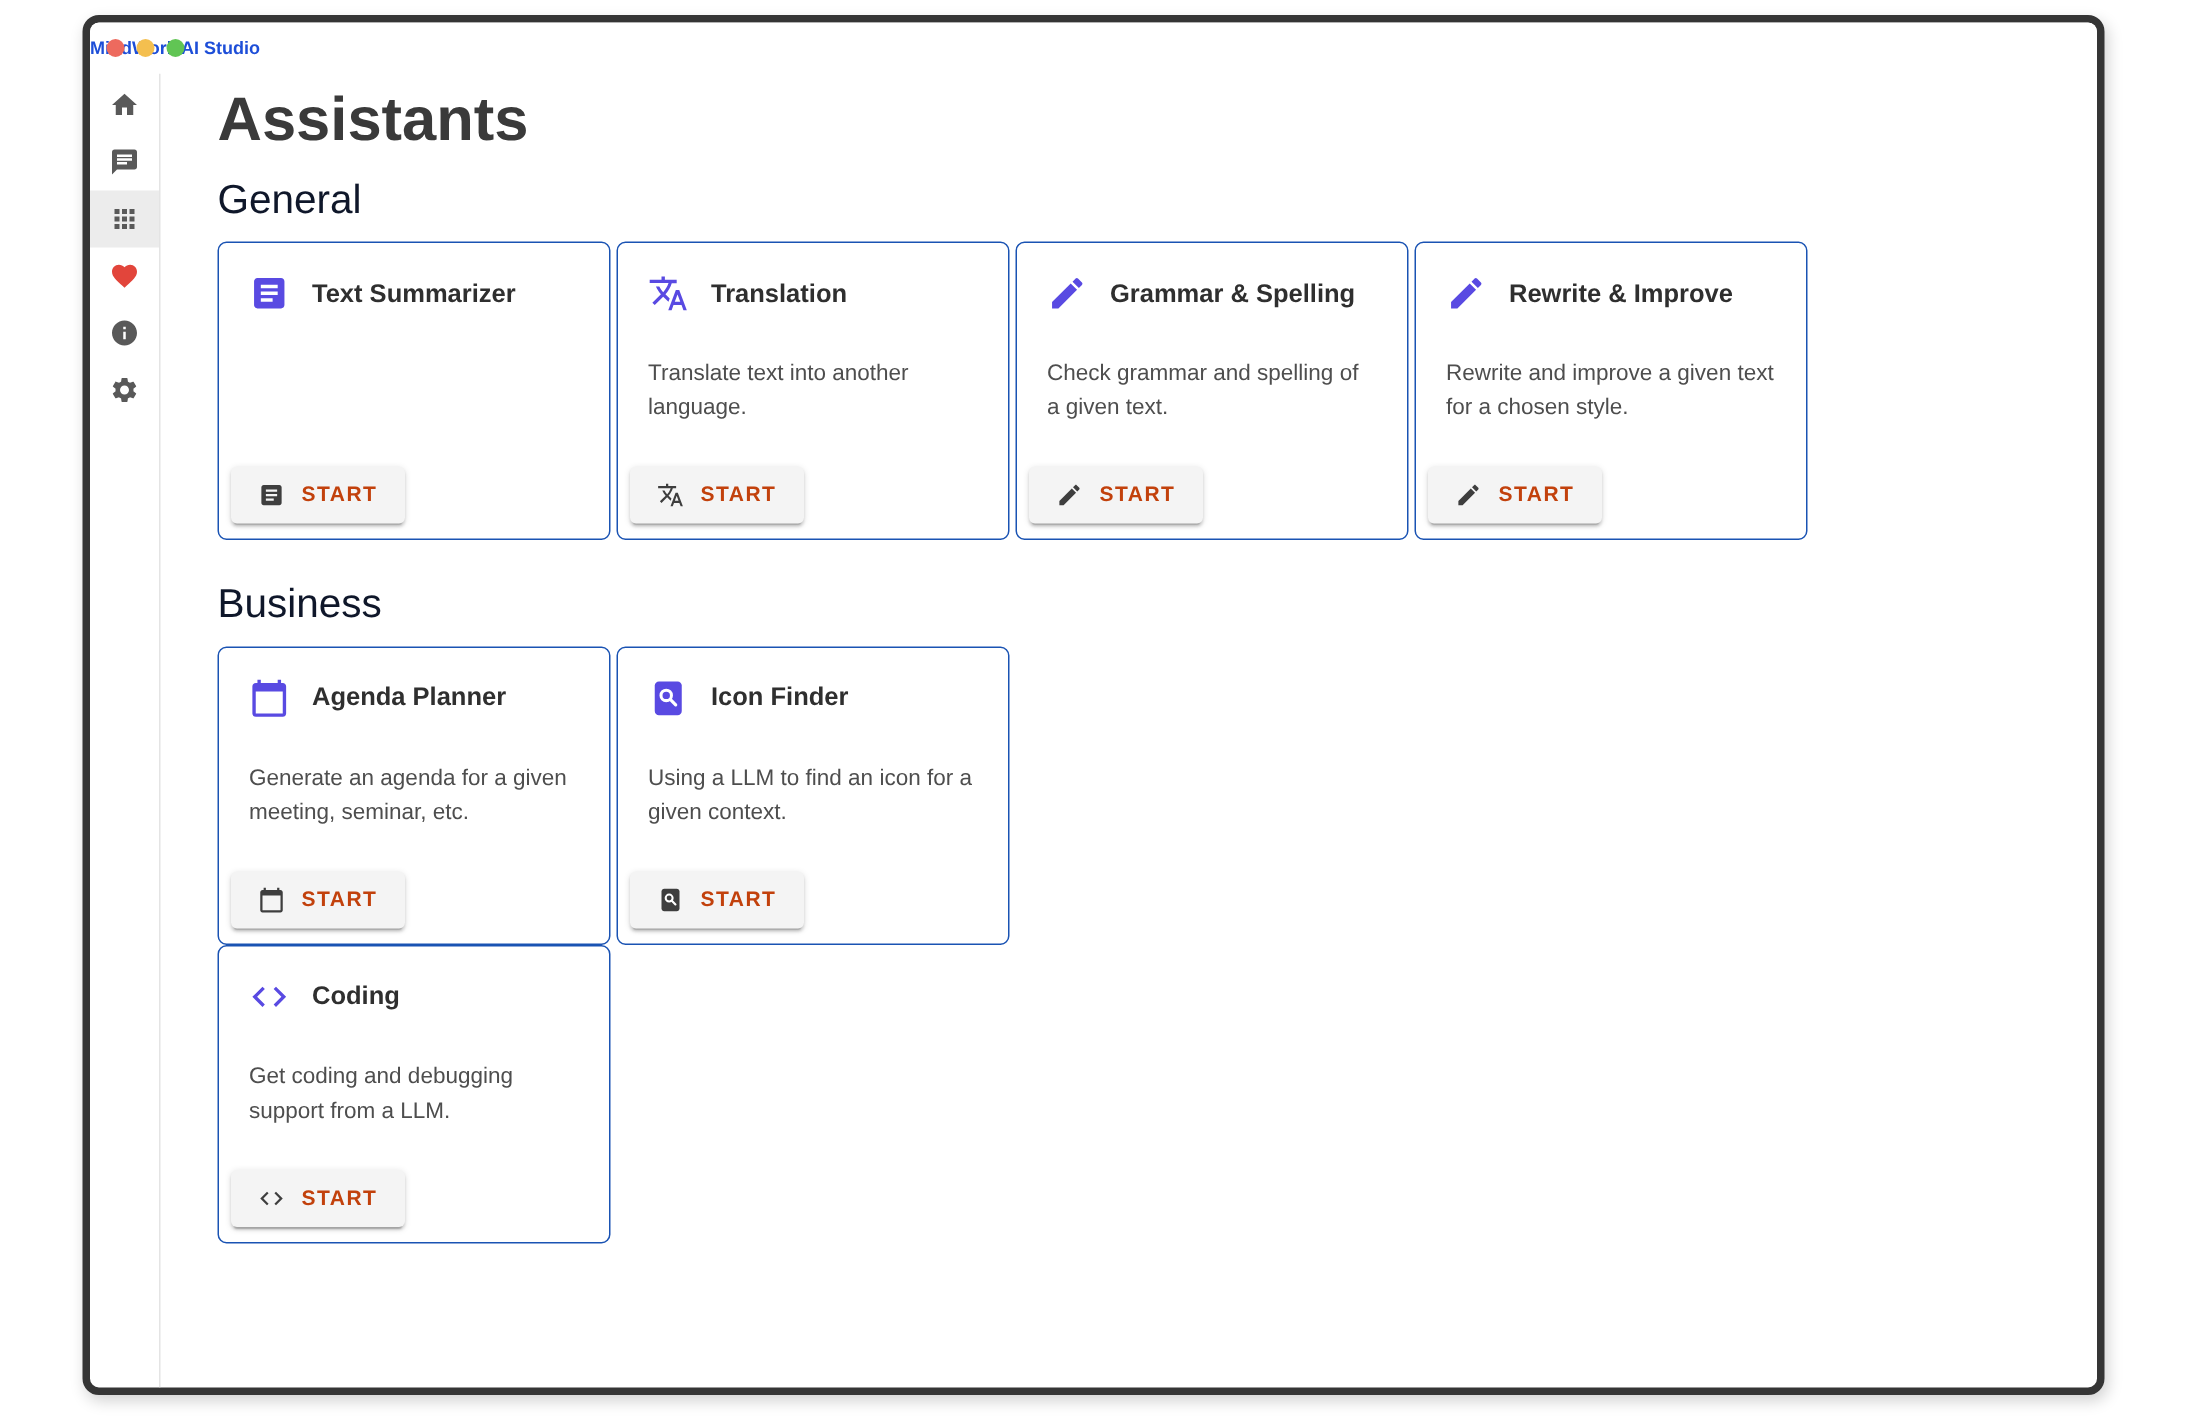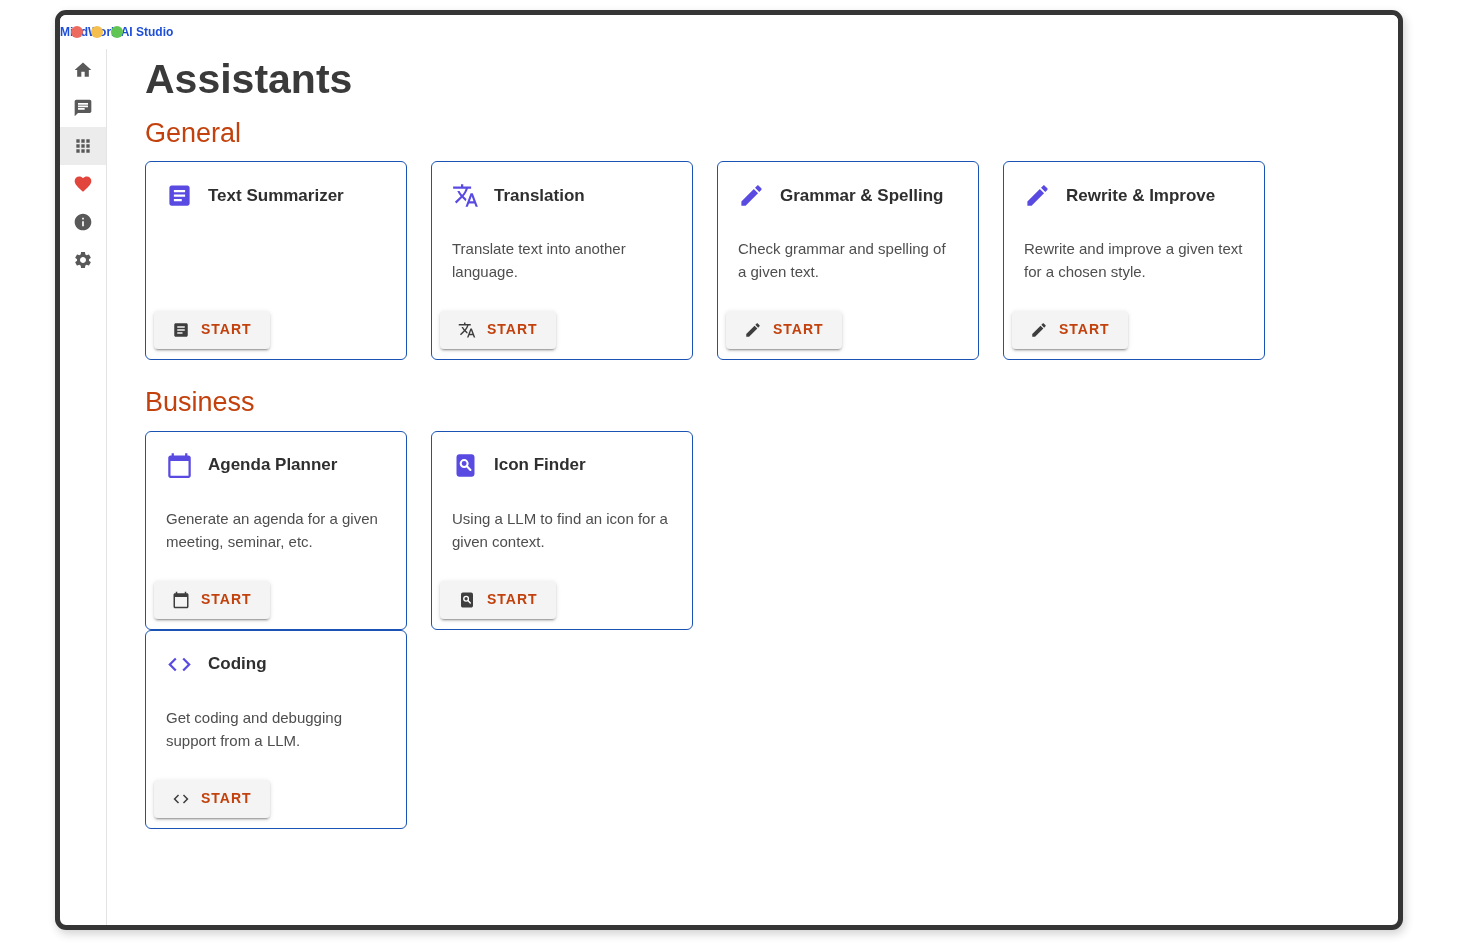--- a/index.html
+++ b/index.html
@@ -19,23 +19,23 @@
   .tl{width:12px;height:12px;border-radius:50%;display:inline-block;}
   .titlebar-title{flex:1;text-align:left;font-size:12px;font-weight:bold;color:#1d4ed8;}
   .win-body{display:flex;flex:1;min-height:0;}
   .sidebar{width:47px;flex:0 0 auto;border-right:1px solid #e4e4e4;padding-top:2px;box-sizing:border-box;}
   .side-item{height:38px;display:flex;align-items:center;justify-content:center;cursor:pointer;}
   .side-item.selected{background:#ececec;}
   .side-icon{display:block;width:20px;height:20px;}
   .side-icon svg{width:20px;height:20px;display:block;}
   .main{flex:1;padding:8px 24px 0 38px;overflow:hidden;}
   .page-title{margin:0;font-size:41px;font-weight:700;color:#3a3a3a;line-height:1.1;}
-  .section-title{margin:26px 0 12px;font-size:27px;font-weight:400;color:#c2410c;line-height:1.2;}
+  .section-title{margin:26px 0 12px;font-size:27px;font-weight:400;color:#0f172a;line-height:1.2;}
   .section:first-child .section-title{margin-top:15px;}
-  .cards{display:flex;gap:24px;}
+  .cards{display:flex;gap:4px;}
   .card{
     width:262px;height:199px;box-sizing:border-box;background:#fff;
     border:1px solid var(--card-border,#1a53b3);border-radius:6px;position:relative;
   }
   .card-header{display:flex;align-items:center;gap:15px;padding:20px 18px 0 20px;}
   .card-icon{width:27px;height:27px;flex:0 0 auto;}
   .card-icon svg{width:27px;height:27px;display:block;fill:var(--accent,#594AE2);}
   .card-title{font-size:17px;font-weight:bold;color:#2f2f2f;white-space:nowrap;}
   .card-desc{padding:0 20px;margin-top:28px;font-size:15px;line-height:23px;color:#4e4e4e;}
   .card-actions{position:absolute;left:8px;bottom:10px;}

